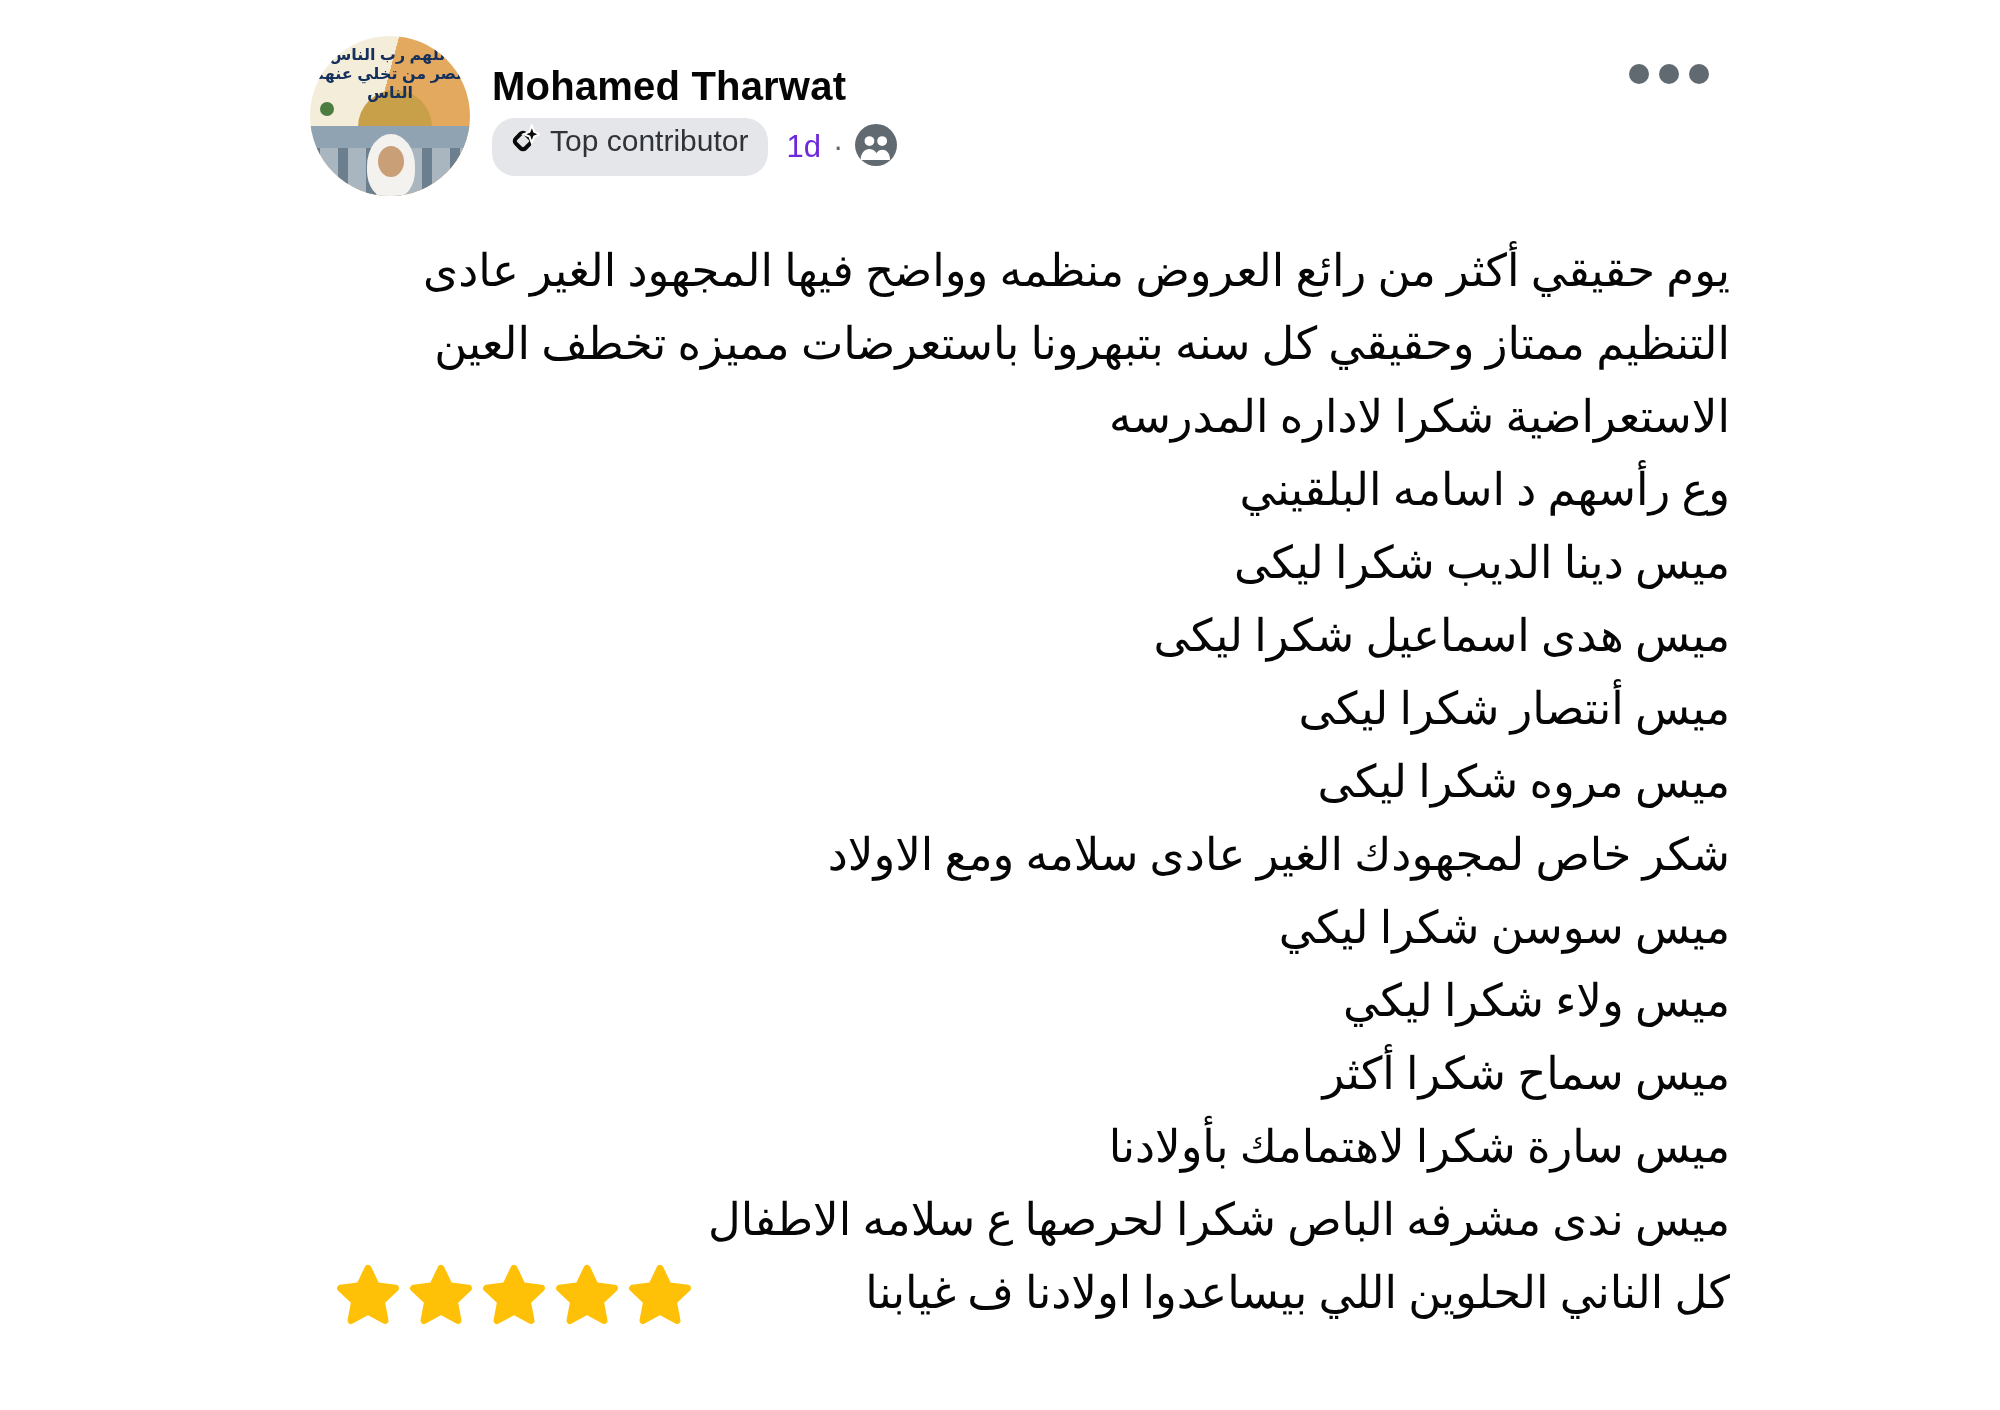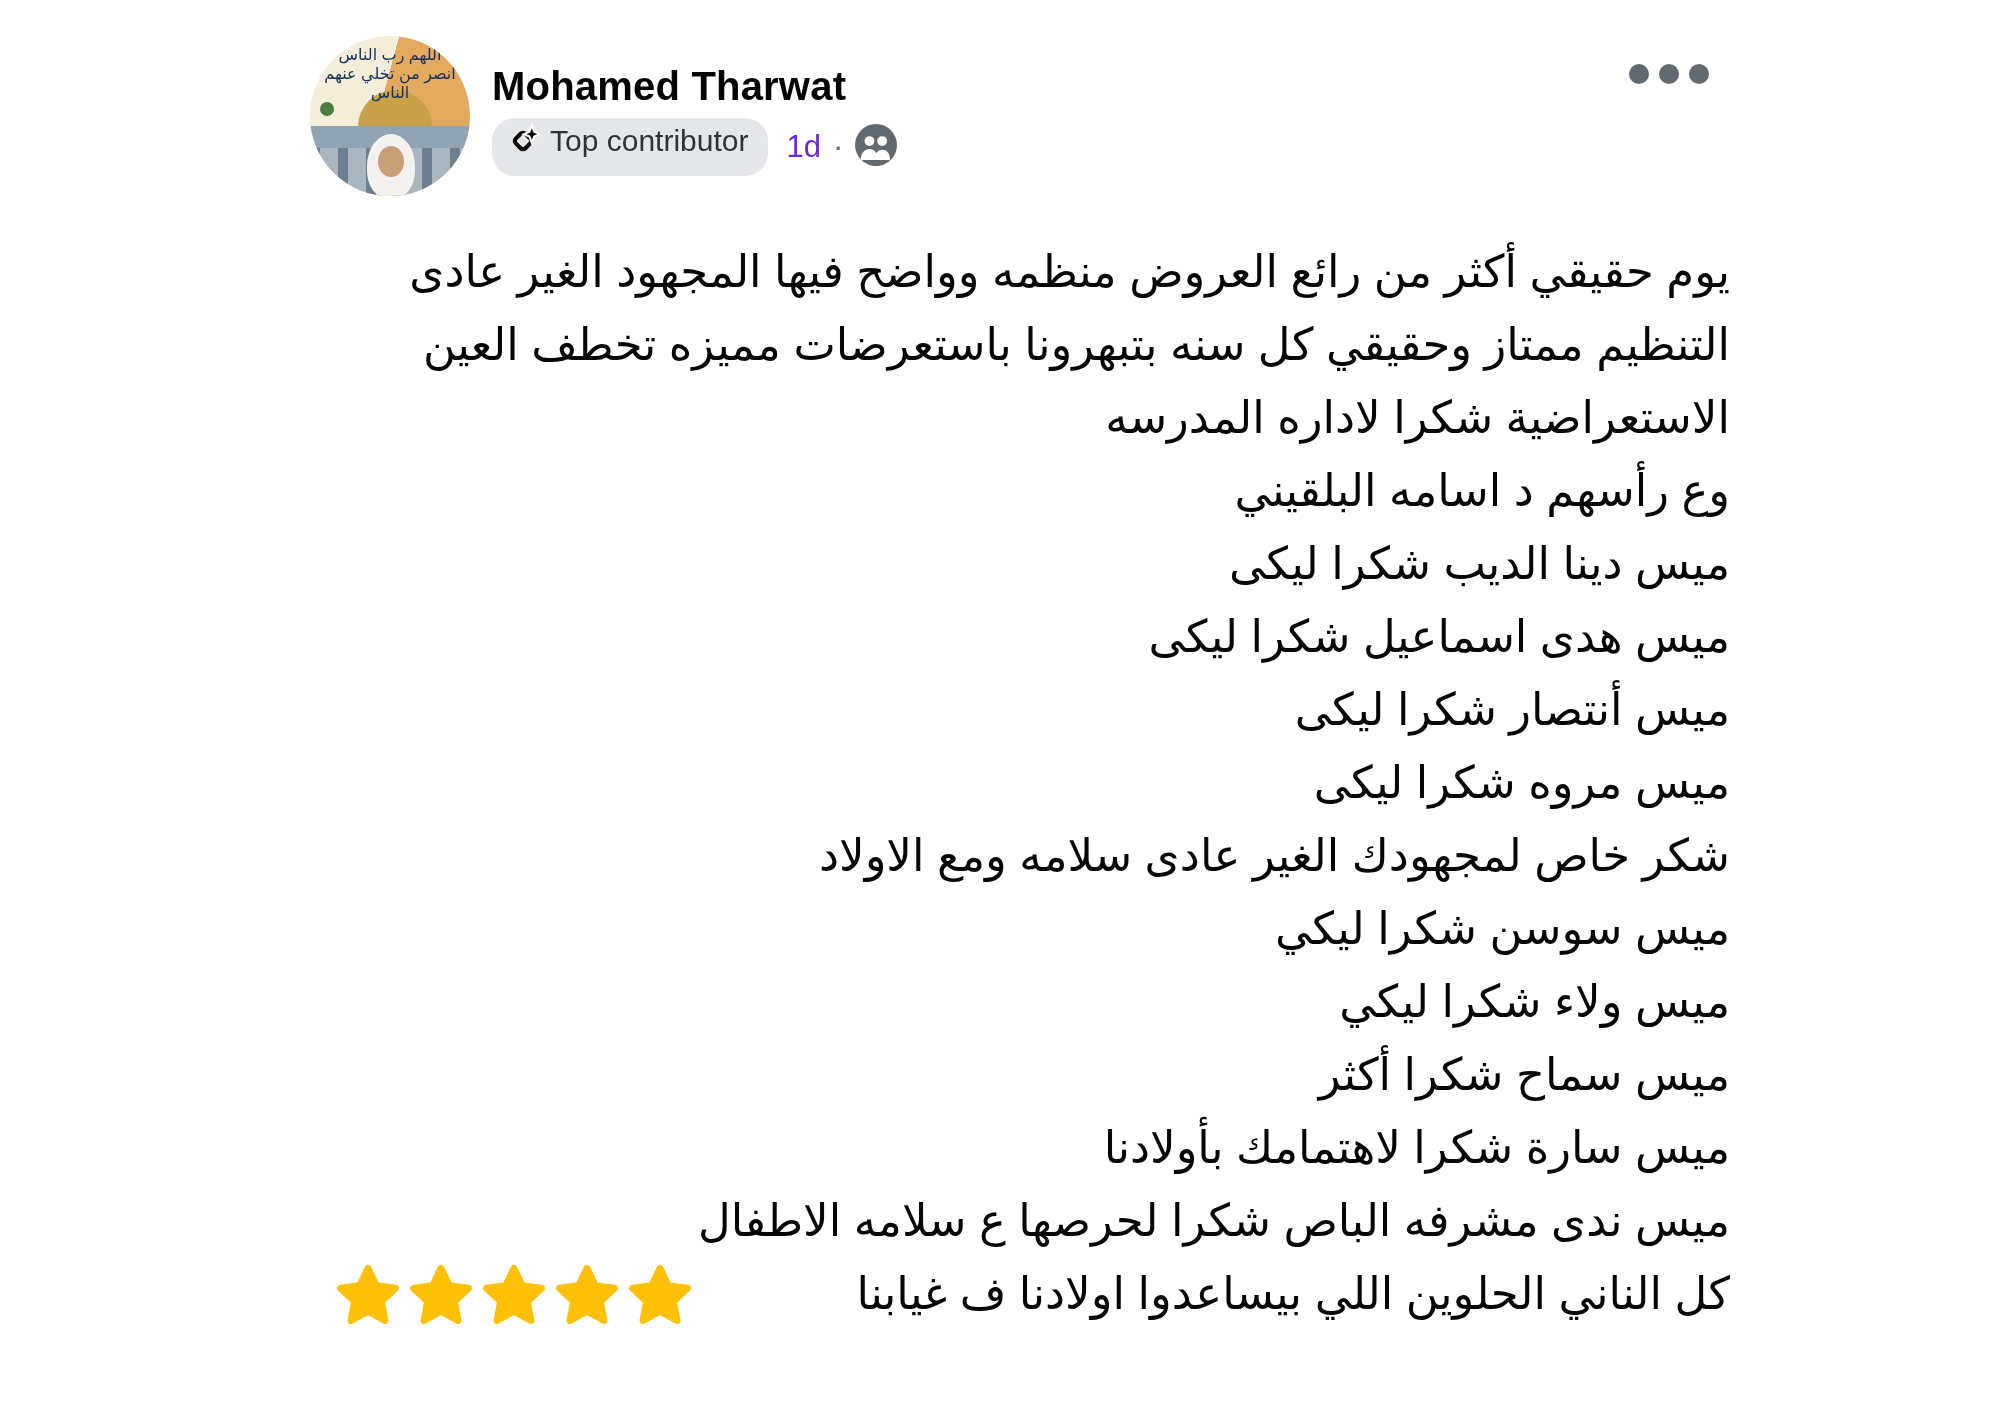--- a/index.html
+++ b/index.html
@@ -14,41 +14,41 @@
     cursor:pointer;
   }
   .av-dome{position:absolute;left:48px;top:54px;width:74px;height:40px;background:#c9a04a;border-radius:40px 40px 0 0;}
   .av-band{position:absolute;left:0;top:90px;width:160px;height:24px;background:#8fa3b2;}
   .av-base{position:absolute;left:0;top:112px;width:160px;height:48px;
     background:repeating-linear-gradient(90deg,#6b7f8e 0 10px,#a9b6bf 10px 28px);}
   .av-green{position:absolute;left:10px;top:66px;width:14px;height:14px;border-radius:50%;background:#4a7d3f;}
   .av-hood{position:absolute;left:57px;top:98px;width:48px;height:64px;background:#f4f2ee;border-radius:50% 50% 42% 42%;}
   .av-face{position:absolute;left:68px;top:110px;width:26px;height:31px;background:#c99f78;border-radius:50%;}
   .av-caption{position:absolute;left:0;top:9px;width:100%;text-align:center;
-    font-size:16px;line-height:19px;font-weight:normal;color:#16305c;z-index:3;}
+    font-size:16px;line-height:19px;font-weight:bold;color:#16305c;z-index:3;}
   .author{
     position:absolute;left:492px;top:64px;font-size:40px;font-weight:bold;color:#050505;
     letter-spacing:0.2px;cursor:pointer;
   }
   .meta-row{position:absolute;left:492px;top:124px;height:46px;display:flex;align-items:center;gap:18px;}
   .badge{
     display:flex;align-items:center;gap:10px;height:46px;padding:0 20px 12px 14px;
     background:#e4e6ea;border-radius:23px;font-size:30px;color:#2f3337;
   }
   .badge svg{display:block;}
   .timestamp{font-size:31px;color:#6d28d9;cursor:pointer;}
   .meta-dot{font-size:31px;color:#65676b;margin:0 -6px;}
   .menu{
     position:absolute;left:1625px;top:60px;display:flex;gap:10px;padding:4px;cursor:pointer;
   }
   .menu i{display:block;width:20px;height:20px;border-radius:50%;background:#606a70;}
   
   .post-body{
     position:absolute;left:270px;right:270px;top:235px;
-    direction:rtl;text-align:right;font-size:45px;color:#060606;
+    direction:rtl;text-align:right;font-size:45px;color:#060606;font-family:Liberation Serif, serif;
   }
   .post-line{height:73px;line-height:73px;white-space:nowrap;}
   .final-row{height:73px;display:flex;justify-content:space-between;align-items:center;}
   .stars{display:flex;gap:7px;align-items:center;margin-left:65px;direction:ltr;}
   .stars svg{display:block;}
 </style>
 </head>
 <body>
 
 <div class="canvas">

